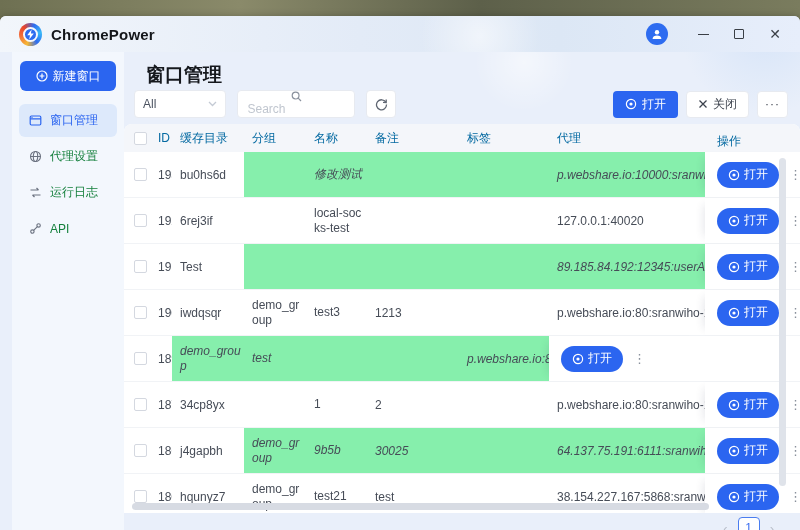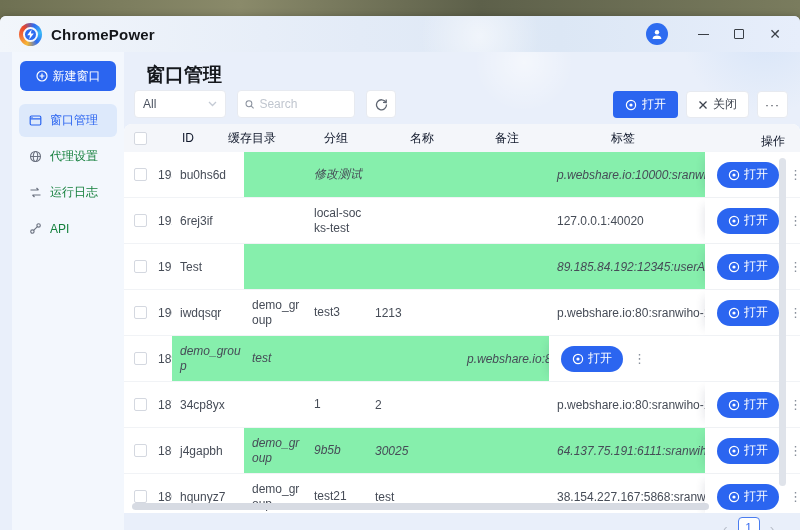--- a/index.html
+++ b/index.html
@@ -53,44 +53,44 @@
   .menu-item.active { background: #dde9fb; color: #2b65f0; }
   .menu-item.active .mi-icon { color: #2b65f0; }
   
   .main { flex: 1; display: flex; flex-direction: column; position: relative; min-width:0;
     background:
       radial-gradient(circle 70px at 400px 10px, rgba(255,255,255,.5), rgba(255,255,255,0) 71%),
       radial-gradient(circle 110px at 640px -20px, rgba(214,228,248,.9), rgba(214,228,248,0) 75%),
       #e9effa;
   }
   .page-title { font-size: 19px; font-weight: 700; color: #15181d; margin: 10px 0 0 22px; height: 26px; }
-  .toolbar { display: flex; align-items: flex-end; margin: 2px 12px 0 10px; height: 28px; }
+  .toolbar { display: flex; align-items: center; margin: 2px 12px 0 10px; height: 28px; }
   .select-box { width: 92px; height: 28px; background: #fff; border: 1px solid #e7eaf0;
     border-radius: 4px; display: flex; align-items: center; padding: 0 8px; font-size: 12px;
     color: #4b5260; cursor: pointer; }
   .select-box .sel-val { flex: 1; }
   .search-box { width: 118px; height: 28px; background: #fff; border: 1px solid #e7eaf0;
-    border-radius: 4px; display: flex; align-items: center; padding: 0 7px; margin-left: 11px; }
+    border-radius: 4px; display: flex; align-items: center; padding: 0 7px; margin-left: 11px; flex-direction: column; }
   .search-box input { border: none; outline: none; width: 100%; font-size: 12px; margin-left: 5px;
     font-family: inherit; color:#333; background:transparent; }
   .search-box input::placeholder { color: #c0c6cf; }
   .icon-btn { width: 30px; height: 28px; background: #fff; border: 1px solid #e7eaf0;
     border-radius: 4px; display: flex; align-items: center; justify-content: center;
     margin-left: 11px; cursor: pointer; color: #5f6672; }
   .toolbar-right { margin-left: auto; display: flex; align-items: center; gap: 8px; }
   .btn { height: 27px; border-radius: 4px; font-size: 12px; display: flex; align-items: center;
     gap: 5px; padding: 0 11px; cursor: pointer; border: 1px solid transparent; font-family: inherit; }
   .btn-primary { background: #2b65f0; color: #fff; }
   .btn-plain { background: #fff; color: #3c424d; border-color: #e7eaf0; }
   .btn-more { background: #fff; color: #3c424d; border-color: #e7eaf0; padding: 0 7px; letter-spacing:1px;}
   
   .table-card { margin-top: 6px; background: #fff; flex: 1; position: relative;
     border-radius: 8px 8px 0 0; overflow: hidden; }
   .tgrid { display: grid; grid-template-columns: 26px 22px 72px 62px 61px 92px 90px 1fr 95px; }
-  .thead { height: 28px; background: #f4f6fa; font-size: 12px; color: #0f172a; gap: 24px; }
+  .thead { height: 28px; background: #f4f6fa; font-size: 12px; color: #0369a1; }
   .thead .cell { display: flex; align-items: center; font-weight: 400; }
   .trow { height: 46px; font-size: 12px; color: #464c57; border-bottom: 1px solid #f1f3f6;
     background: #fff; }
   .cell { display: flex; align-items: center; padding-left: 8px; overflow: hidden;
     white-space: nowrap; }
   .cell.wrap { white-space: normal; word-break: break-all; line-height: 15px; }
   .c-check { justify-content: flex-start; padding-left: 10px; }
   .checkbox { width: 13px; height: 13px; border: 1px solid #d4d8e0; border-radius: 2px;
     background: #fff; display: inline-block; cursor: pointer; }
   .stripe-bg { background: #86efac; font-style: italic; }

